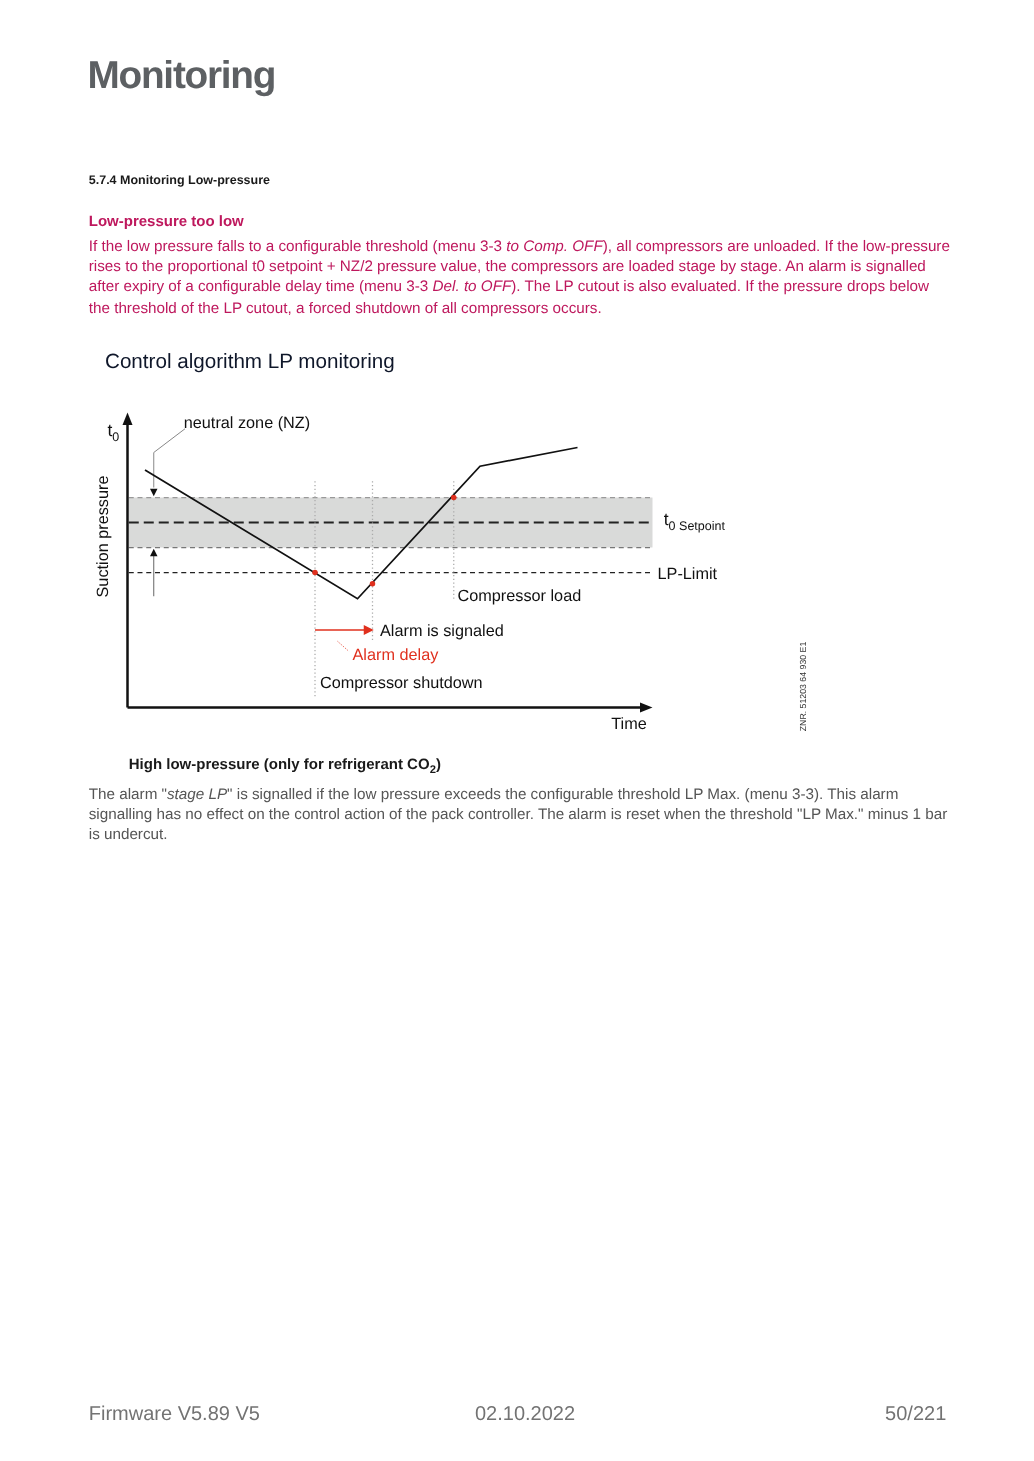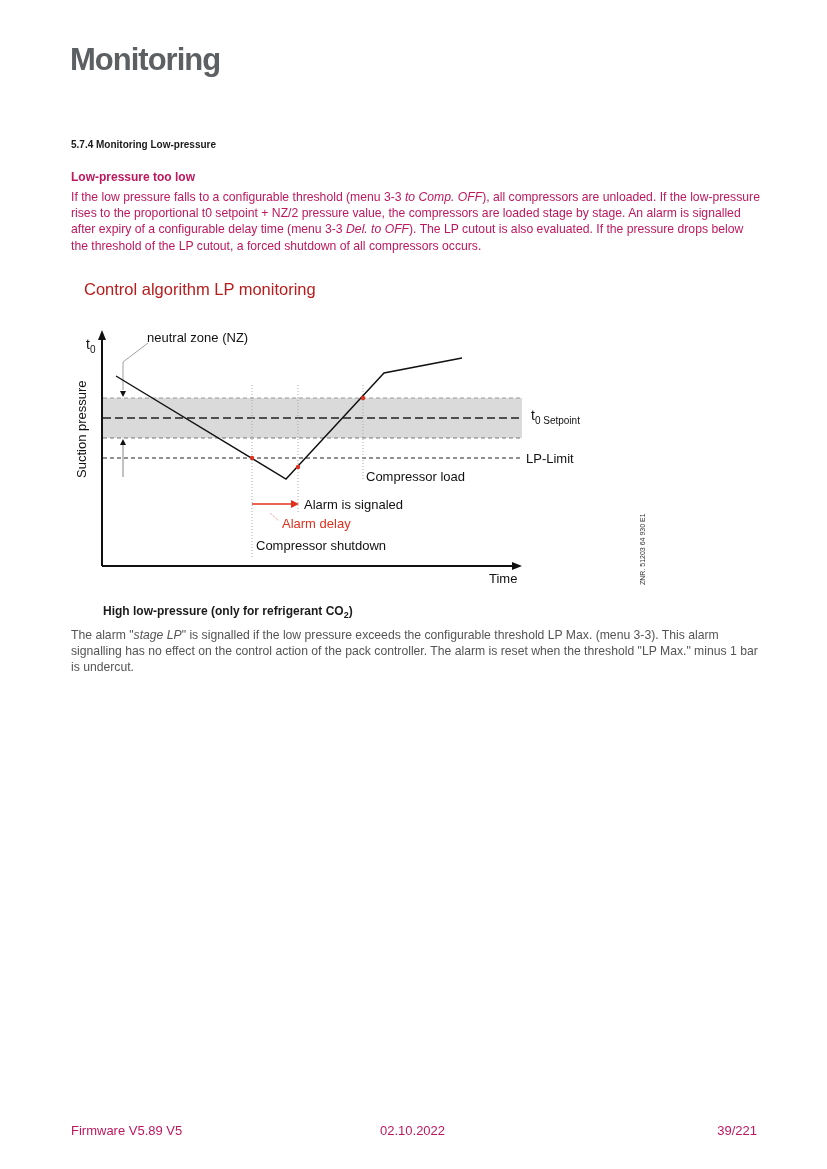--- a/index.html
+++ b/index.html
@@ -5,23 +5,23 @@
   html, body { margin:0; padding:0; background:#fff; }
   body { width:827px; height:1169px; position:relative; font-family:"Liberation Sans", sans-serif; color:#1a1a1a; overflow:hidden; }
   .logo { position:absolute; left:70px; top:42px; font-family:"Liberation Sans", sans-serif; font-weight:bold; font-size:31px; color:#5d6063; letter-spacing:-1px; }
   .h1 { position:absolute; left:71px; top:139px; font-weight:bold; font-size:10px; color:#1a1a1a; }
   .h2 { position:absolute; left:71px; top:170px; font-weight:bold; font-size:12px; color:#be185d; }
   .para { position:absolute; left:71px; width:690px; font-size:12.2px; line-height:16.2px; color:#be185d; }
   .p1 { top:189px; }
   .p2 { top:627px; color:#555; }
   .h3 { position:absolute; left:71px; top:604px; font-weight:bold; font-size:12px;padding-left:32px; }
   .h3 sub { font-size:9px; }
-  .fig-title { position:absolute; left:84px; top:280px; font-size:16.5px; color:#b91c1c; }
+  .fig-title { position:absolute; left:84px; top:280px; font-size:16.5px; color:#0f172a; }
   svg.diagram { position:absolute; left:0; top:0; }
-  .footer { position:absolute; top:1123px; font-size:13px; color:#be185d; }
+  .footer { position:absolute; top:1123px; font-size:16px; color:#737373; }
   .f-left { left:71px; }
   .f-mid { left:380px; }
   .f-right { right:70px; }
 </style>
 </head>
 <body>
 
 <div class="logo">Monitoring</div>
 
 <div class="h1">5.7.4  Monitoring Low-pressure</div>
@@ -72,13 +72,13 @@
   <text x="256" y="550" font-family="Liberation Sans, sans-serif" font-size="13" fill="#111">Compressor shutdown</text>
   <text x="489" y="583" font-family="Liberation Sans, sans-serif" font-size="13" fill="#111">Time</text>
   <text transform="translate(645,585) rotate(-90)" font-family="Liberation Sans, sans-serif" font-size="7" fill="#333">ZNR. 51203 64 930 E1</text>
 </svg>
 
 <div class="h3"><span>High low-pressure (only for refrigerant CO</span><sub>2</sub><span>)</span></div>
 <div class="para p2"><span>The alarm "</span><i>stage LP</i><span>" is signalled if the low pressure exceeds the configurable threshold LP Max. (menu 3-3). This alarm signalling has no effect on the control action of the pack controller. The alarm is reset when the threshold "LP Max." minus 1 bar is undercut.</span></div>
 
 <div class="footer f-left">Firmware V5.89 V5</div>
 <div class="footer f-mid">02.10.2022</div>
-<div class="footer f-right">39/221</div>
+<div class="footer f-right">50/221</div>
 
 </body></html>

